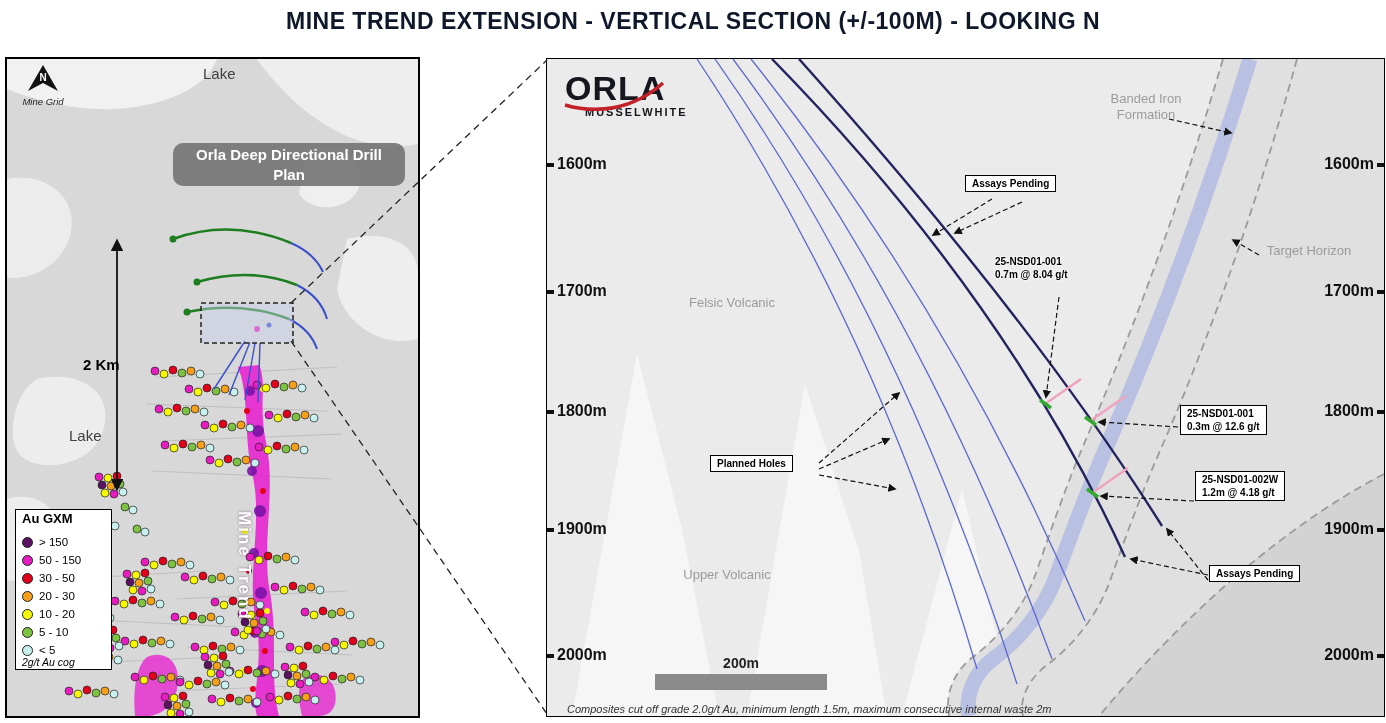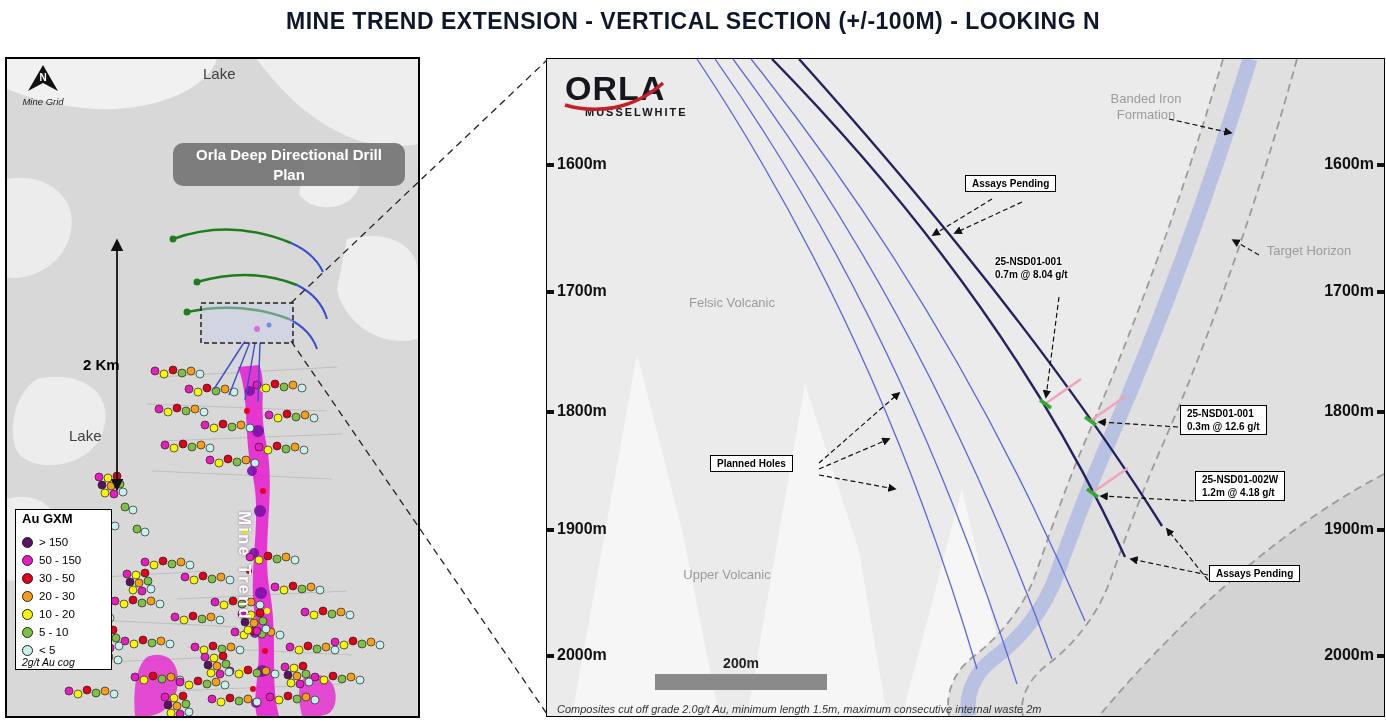--- a/index.html
+++ b/index.html
@@ -39,21 +39,21 @@
   .depth{position:absolute;font-size:16px;font-weight:600;color:#111;}
   .depth.right{text-align:right;}
   .geo{position:absolute;color:#9b9b9b;font-size:13px;text-align:center;line-height:1.25;}
   .callout{position:absolute;font-size:10px;font-weight:bold;color:#000;
         white-space:nowrap;line-height:1.3;}
   .boxed{background:#fff;border:1px solid #000;padding:1px 6px;}
   .halo{text-shadow:0 0 2px #fff,0 0 3px #fff,0 0 4px #fff;}
   .scalebar{position:absolute;left:108px;top:615px;width:172px;height:16px;background:#8a8a8a;}
   .scalebar-label{position:absolute;left:108px;top:596px;width:172px;text-align:center;
         font-weight:bold;font-size:14px;color:#222;}
-  .footnote{position:absolute;left:10px;top:644px;font-size:11px;font-style:italic;color:#333;white-space:nowrap;}
+  .footnote{position:absolute;left:20px;top:644px;font-size:11px;font-style:italic;color:#333;white-space:nowrap;}
 </style>
 </head>
 <body>
 
 <div class="page">
 
   <div class="fig-title">MINE TREND EXTENSION - VERTICAL SECTION (+/-100M) - LOOKING N</div>
 
   <div class="panel map-panel">
 

